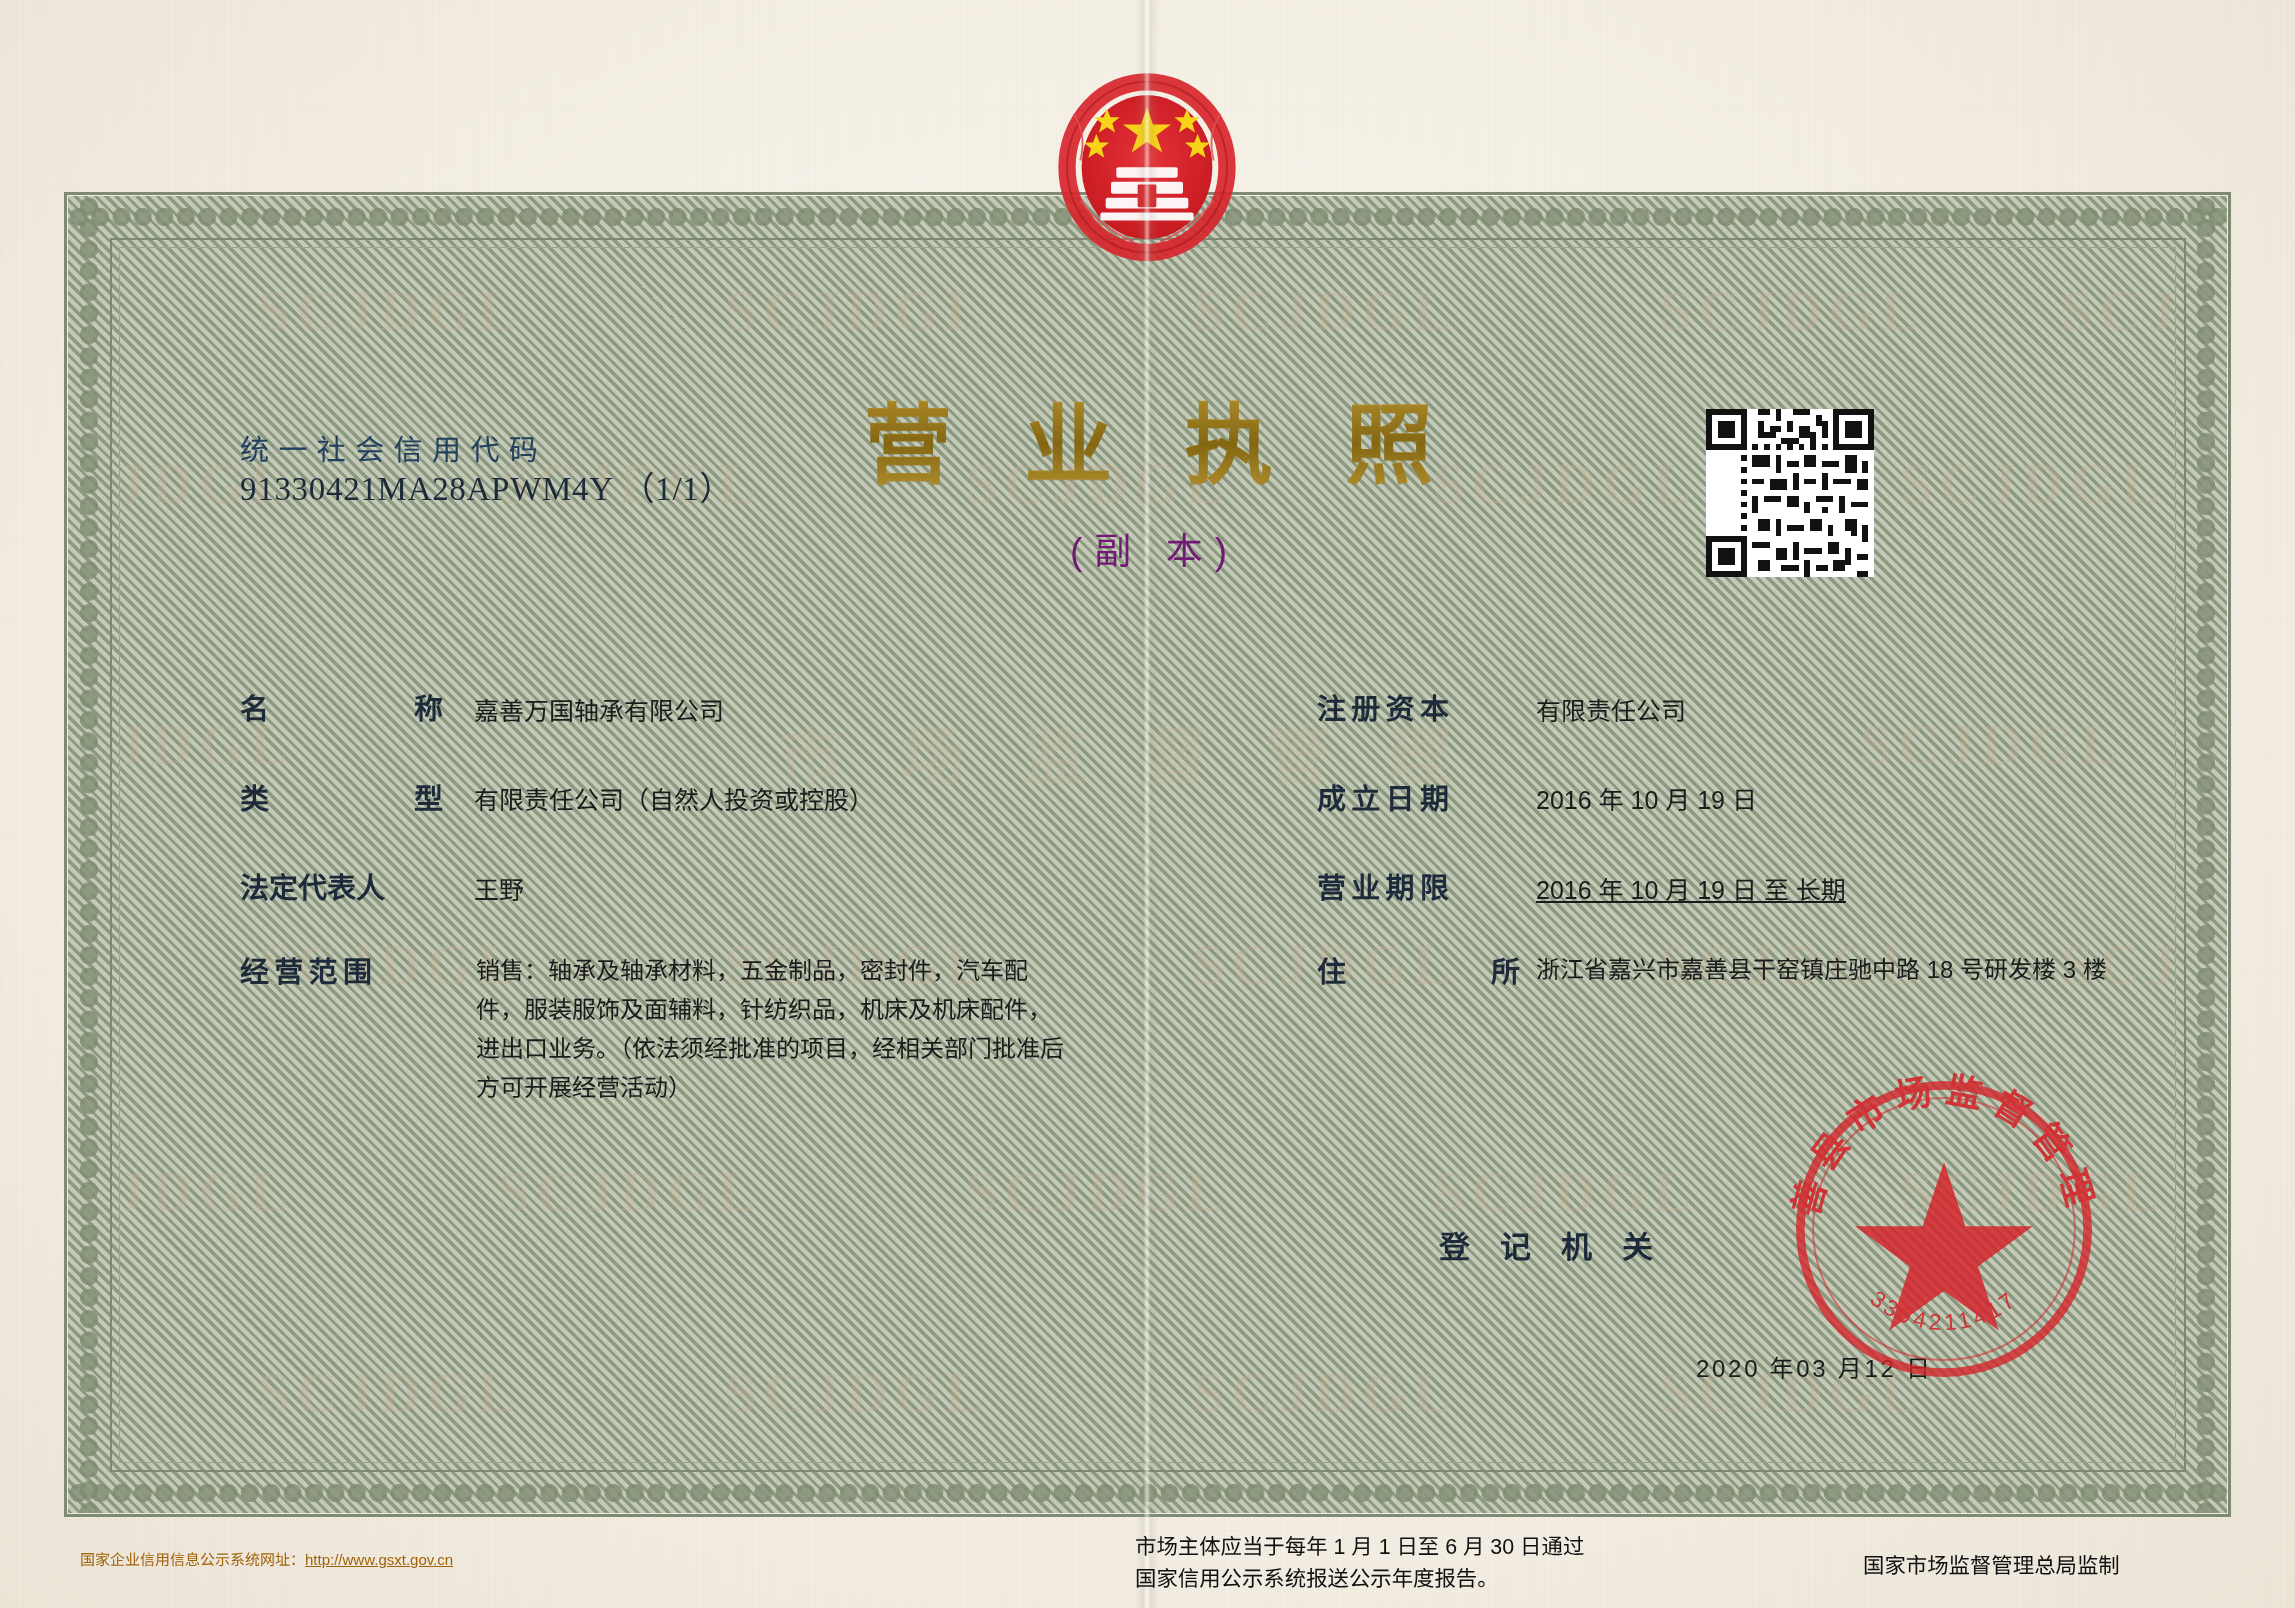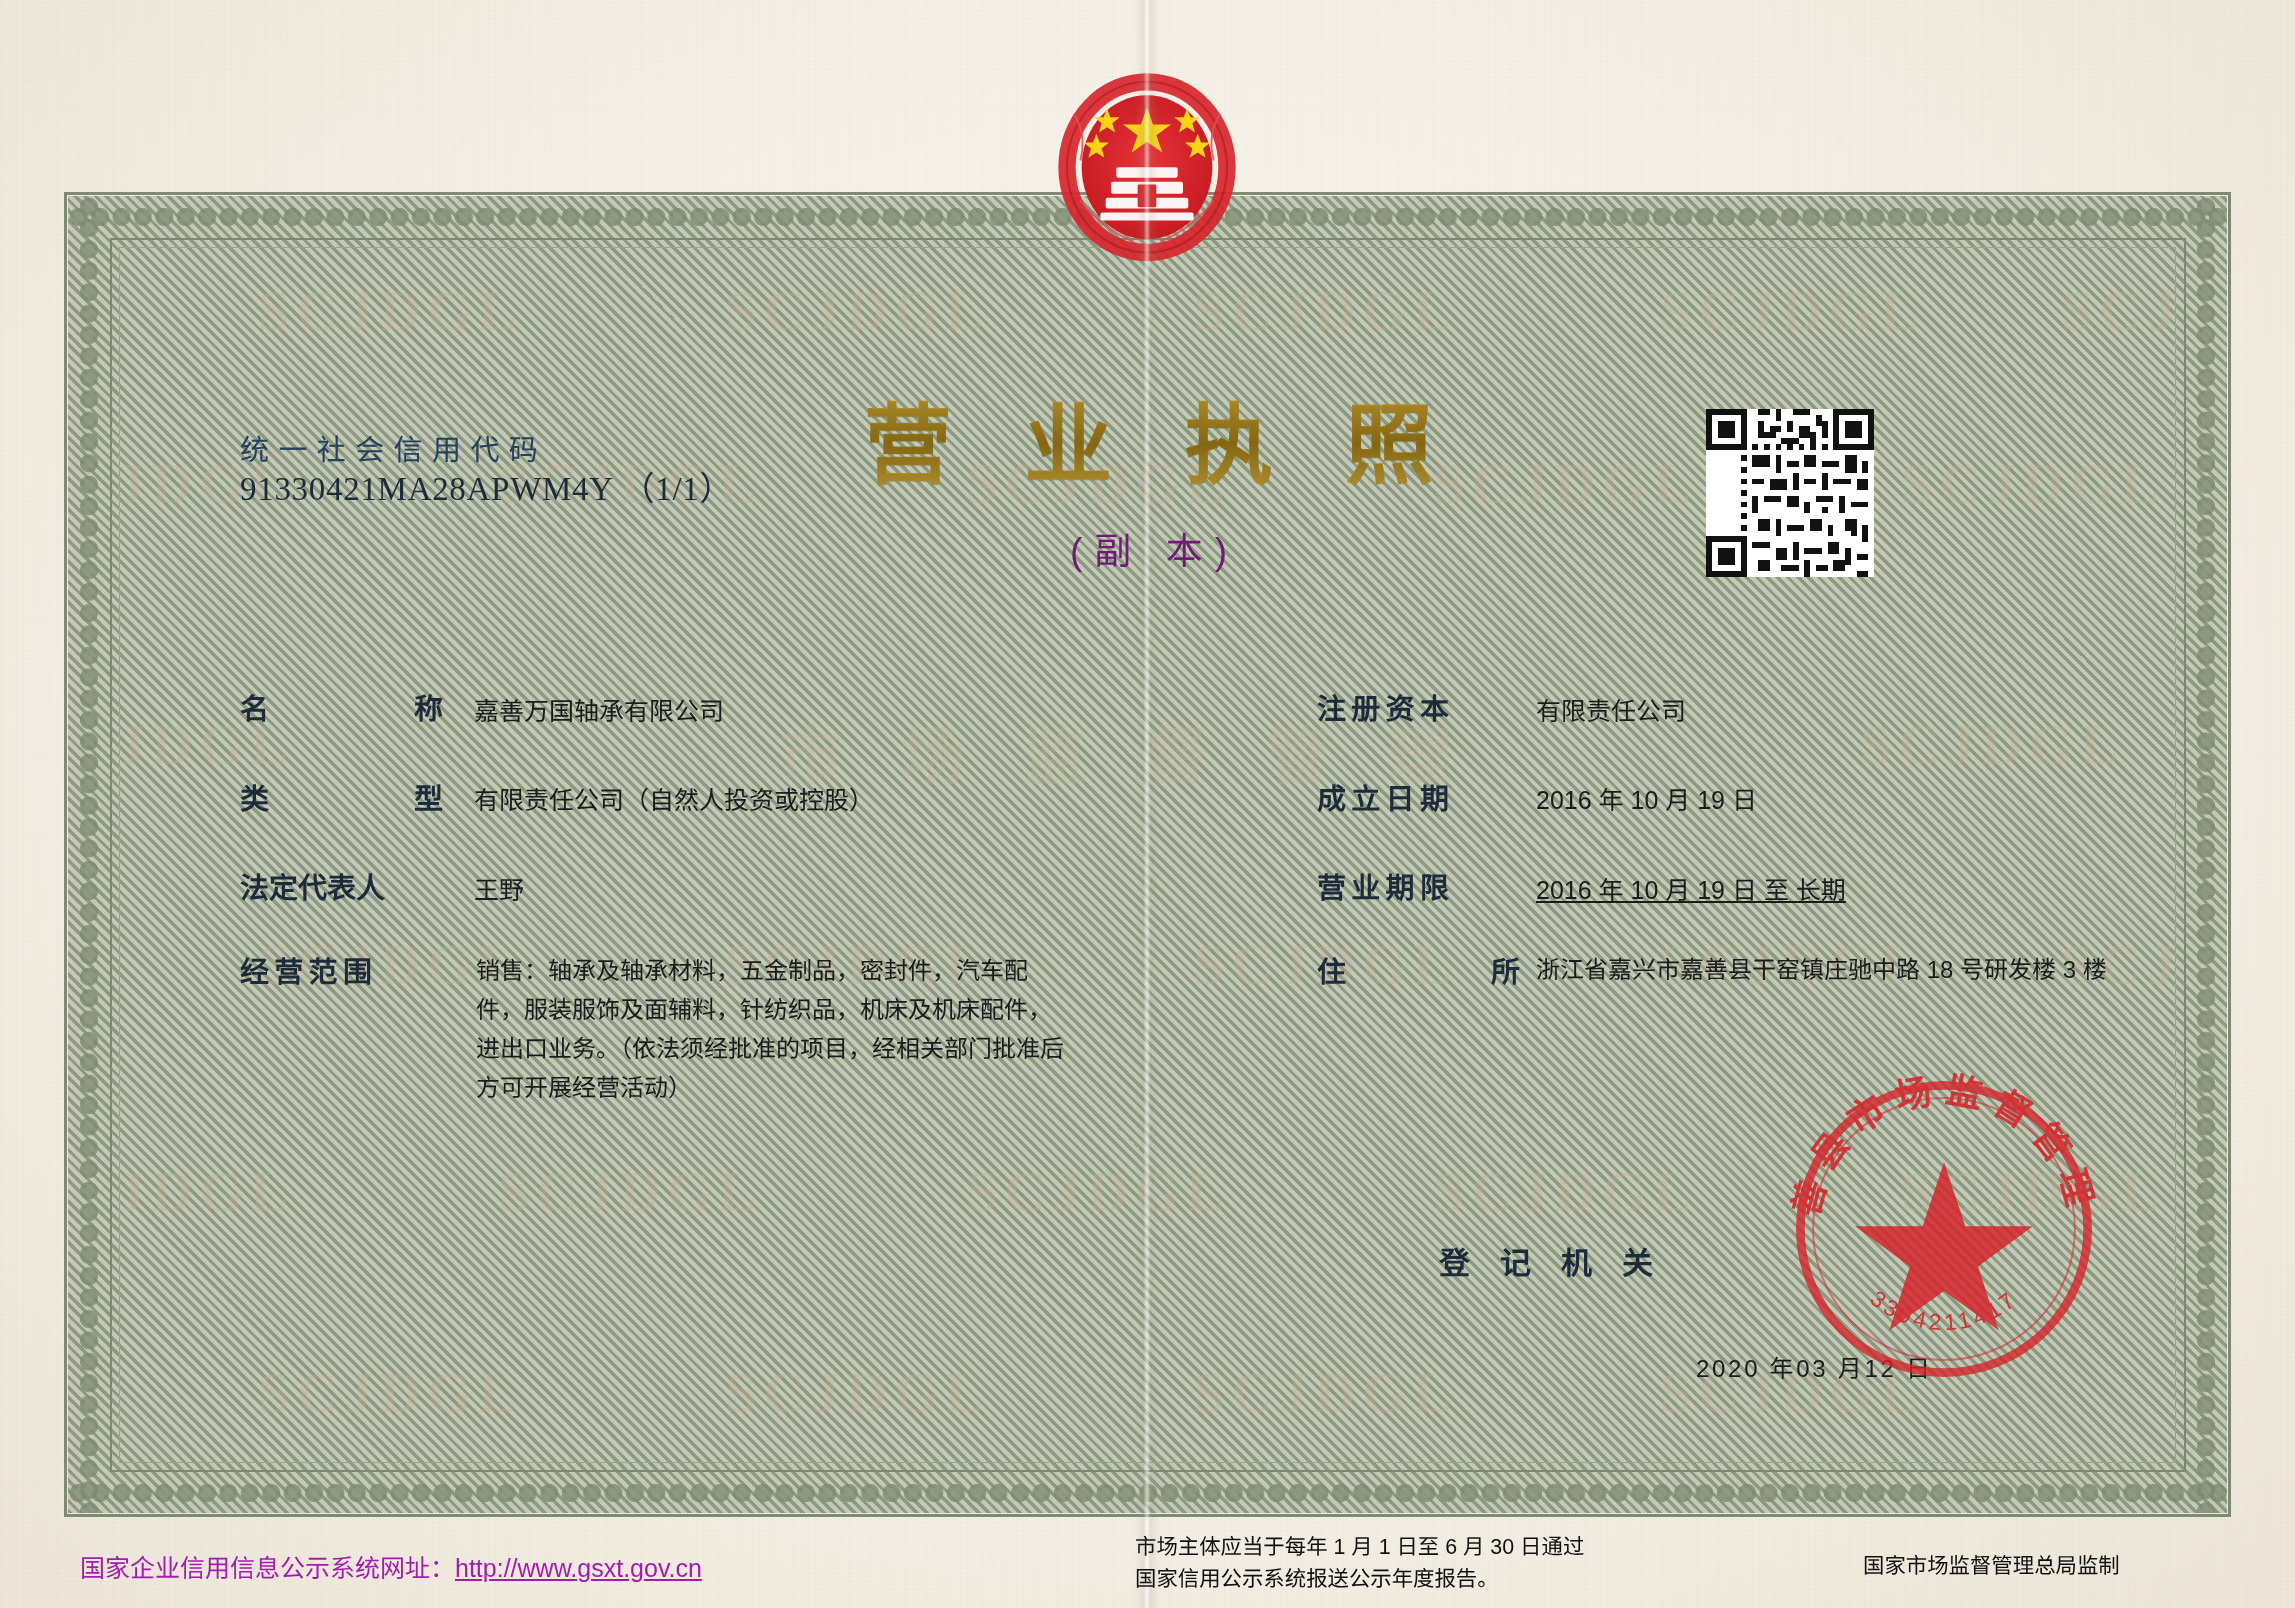--- a/index.html
+++ b/index.html
@@ -234,21 +234,20 @@
 
   .reg-authority {
     position: absolute;
     left: 1439px; top: 1222px;
     font-family: "Liberation Sans", sans-serif;
     font-size: 31px;
     font-weight: bold;
     letter-spacing: 10.7px;
     color: #1d2a3a;
     white-space: nowrap;
-    margin-top: 16px;
   }
   .issue-date {
     position: absolute;
     left: 1696px; top: 1349px;
     font-family: "Liberation Sans", sans-serif;
     font-size: 24px;
     letter-spacing: 2.7px;
     color: #1b1b1b;
     white-space: nowrap;
   }
@@ -273,22 +272,22 @@
       rgba(150,140,120,0.16) 65%,
       rgba(255,255,255,0) 100%);
     pointer-events: none;
   }
 
   
   .footer-left {
     position: absolute;
     left: 80px; top: 1548px;
     font-family: "Liberation Sans", sans-serif;
-    font-size: 25px;
-    color: #a21caf;
+    font-size: 15px;
+    color: #a16207;
     white-space: nowrap;
   }
   .footer-left u { text-decoration: underline; }
   .footer-center {
     position: absolute;
     left: 1135px; top: 1531px;
     font-family: "Liberation Sans", sans-serif;
     font-size: 21.4px;
     line-height: 32px;
     color: #101010;

